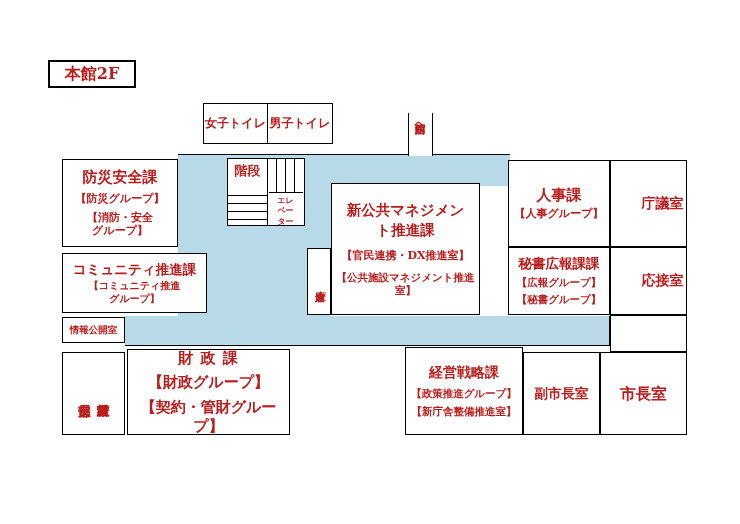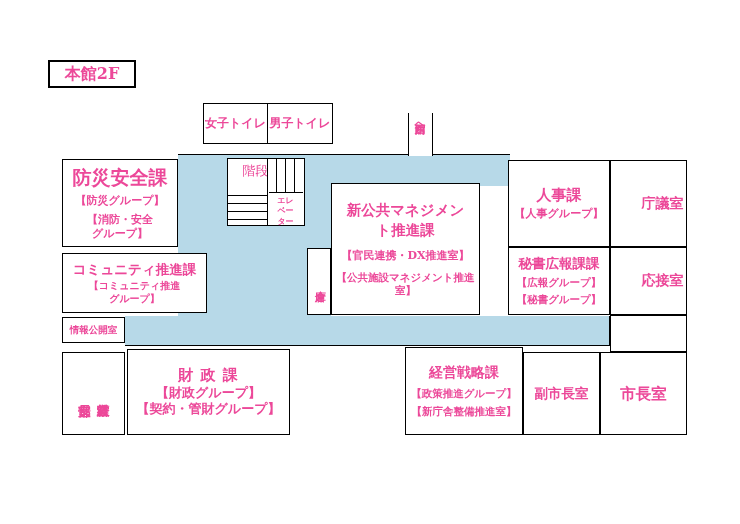--- a/index.html
+++ b/index.html
@@ -1,18 +1,18 @@
 <!DOCTYPE html>
 <html><head>
 <meta charset="utf-8">
 <style>
   html,body{margin:0;padding:0;background:#fff;}
   #canvas{
     position:relative;width:740px;height:524px;background:#ffffff;overflow:hidden;
-    font-family:"DejaVu Serif","Liberation Serif",serif;color:#ec4899;
+    font-family:"DejaVu Serif","Liberation Serif",serif;color:#b91c1c;
   }
   #canvas *{box-sizing:border-box;}
 
   
   .abs{position:absolute;}
   .blue{position:absolute;background:#b7d9e8;z-index:1;}
   .room{
     position:absolute;background:#fff;border:1.5px solid #000;z-index:2;
     display:flex;flex-direction:column;align-items:center;justify-content:center;
     text-align:center;white-space:pre-line;
@@ -41,21 +41,21 @@
 
   .passage{left:408px;top:113px;width:25px;height:43px;background:#fff;
     border-left:1.5px solid #000;border-right:1.5px solid #000;z-index:2;position:absolute;}
   .passage-label{left:405px;top:116px;width:31px;height:64px;z-index:3;
     display:flex;align-items:flex-start;justify-content:center;font-size:10.5px;line-height:1.15;}
 
   
   .stairs-block{left:227px;top:158px;width:78px;height:68px;background:#fff;
     border:1.5px solid #000;z-index:2;position:absolute;}
   .st-divider{position:absolute;left:39px;top:0;height:100%;border-left:1.5px solid #000;}
-  .st-label{position:absolute;left:0;top:3px;width:39px;text-align:center;font-size:13px;font-weight:normal;margin-left:8px;}
+  .st-label{position:absolute;left:0;top:3px;width:39px;text-align:center;font-size:13px;font-weight:bold;}
   .st-line{position:absolute;left:0;width:39px;border-top:1.2px solid #000;}
   .st-v{position:absolute;top:0;height:33px;border-left:1.2px solid #000;}
   .st-hdiv{position:absolute;left:40.5px;top:33px;width:34px;border-top:1.2px solid #000;}
   .st-elev{position:absolute;left:40px;top:36px;width:35px;font-size:8px;font-weight:bold;
     text-align:center;line-height:1.3;white-space:pre-line;}
 
   
   .r-bousai{left:62px;top:159px;width:116px;height:88px;}
   .r-community{left:62px;top:253px;width:145px;height:60px;}
   .r-jouhou{left:62px;top:317px;width:63px;height:26px;}
@@ -67,37 +67,37 @@
   .r-ousetsu{left:610px;top:247px;width:77px;height:68px;}
   .r-blank{left:610px;top:315px;width:77px;height:37px;}
   .r-keieibuchou{left:62px;top:352px;width:63px;height:83px;}
   .r-zaisei{left:127px;top:349px;width:163px;height:86px;}
   .r-soumu{left:293px;top:347px;width:112px;height:88px;}
   .r-keieisenryaku{left:405px;top:347px;width:118px;height:88px;}
   .r-fukushichou{left:523px;top:352px;width:77px;height:83px;}
   .r-shichou{left:600px;top:352px;width:87px;height:83px;}
 
   
-  .r-bousai .rn{font-size:19px;}
+  .r-bousai .rn{font-size:15px;}
   .r-bousai .grp{font-size:11px;margin-top:5px;}
   .r-community .rn{font-size:13.5px;}
   .r-community .grp{font-size:10px;margin-top:3px;}
   .r-jouhou .rn{font-size:9.5px;}
   .r-souko .vert{font-size:11px;}
   .r-shinkou .rn{font-size:14.5px;line-height:1.35;}
   .r-shinkou .g0{font-size:11px;margin-top:9px;}
   .r-shinkou .g1{font-size:10.5px;margin-top:9px;}
   .r-jinji .rn{font-size:15px;}
   .r-jinji .grp{font-size:11px;margin-top:2px;}
   .r-chougi .rn,.r-ousetsu .rn{font-size:14px;padding-left:28px;}
   .r-hisho .rn{font-size:13.5px;}
   .r-hisho .grp{font-size:10.5px;margin-top:4px;}
   .r-keieibuchou .vert{font-size:12.5px;line-height:1.5;}
   .r-zaisei .rn{font-size:15px;letter-spacing:1px;}
-  .r-zaisei .grp{font-size:13px;}
+  .r-zaisei .grp{font-size:15px;margin-top:6px;}
   .r-soumu .rn{font-size:14px;}
   .r-soumu .g0{font-size:10.5px;margin-top:2px;}
   .r-soumu .g1{font-size:9px;margin-top:6px;}
   .r-soumu .g2{font-size:8.5px;margin-top:4px;letter-spacing:-0.2px;}
   .r-keieisenryaku .rn{font-size:14px;}
   .r-keieisenryaku .grp{font-size:10.5px;margin-top:5px;}
   .r-fukushichou .rn{font-size:13.5px;}
   .r-shichou .rn{font-size:15.5px;}
 </style>
 </head>

